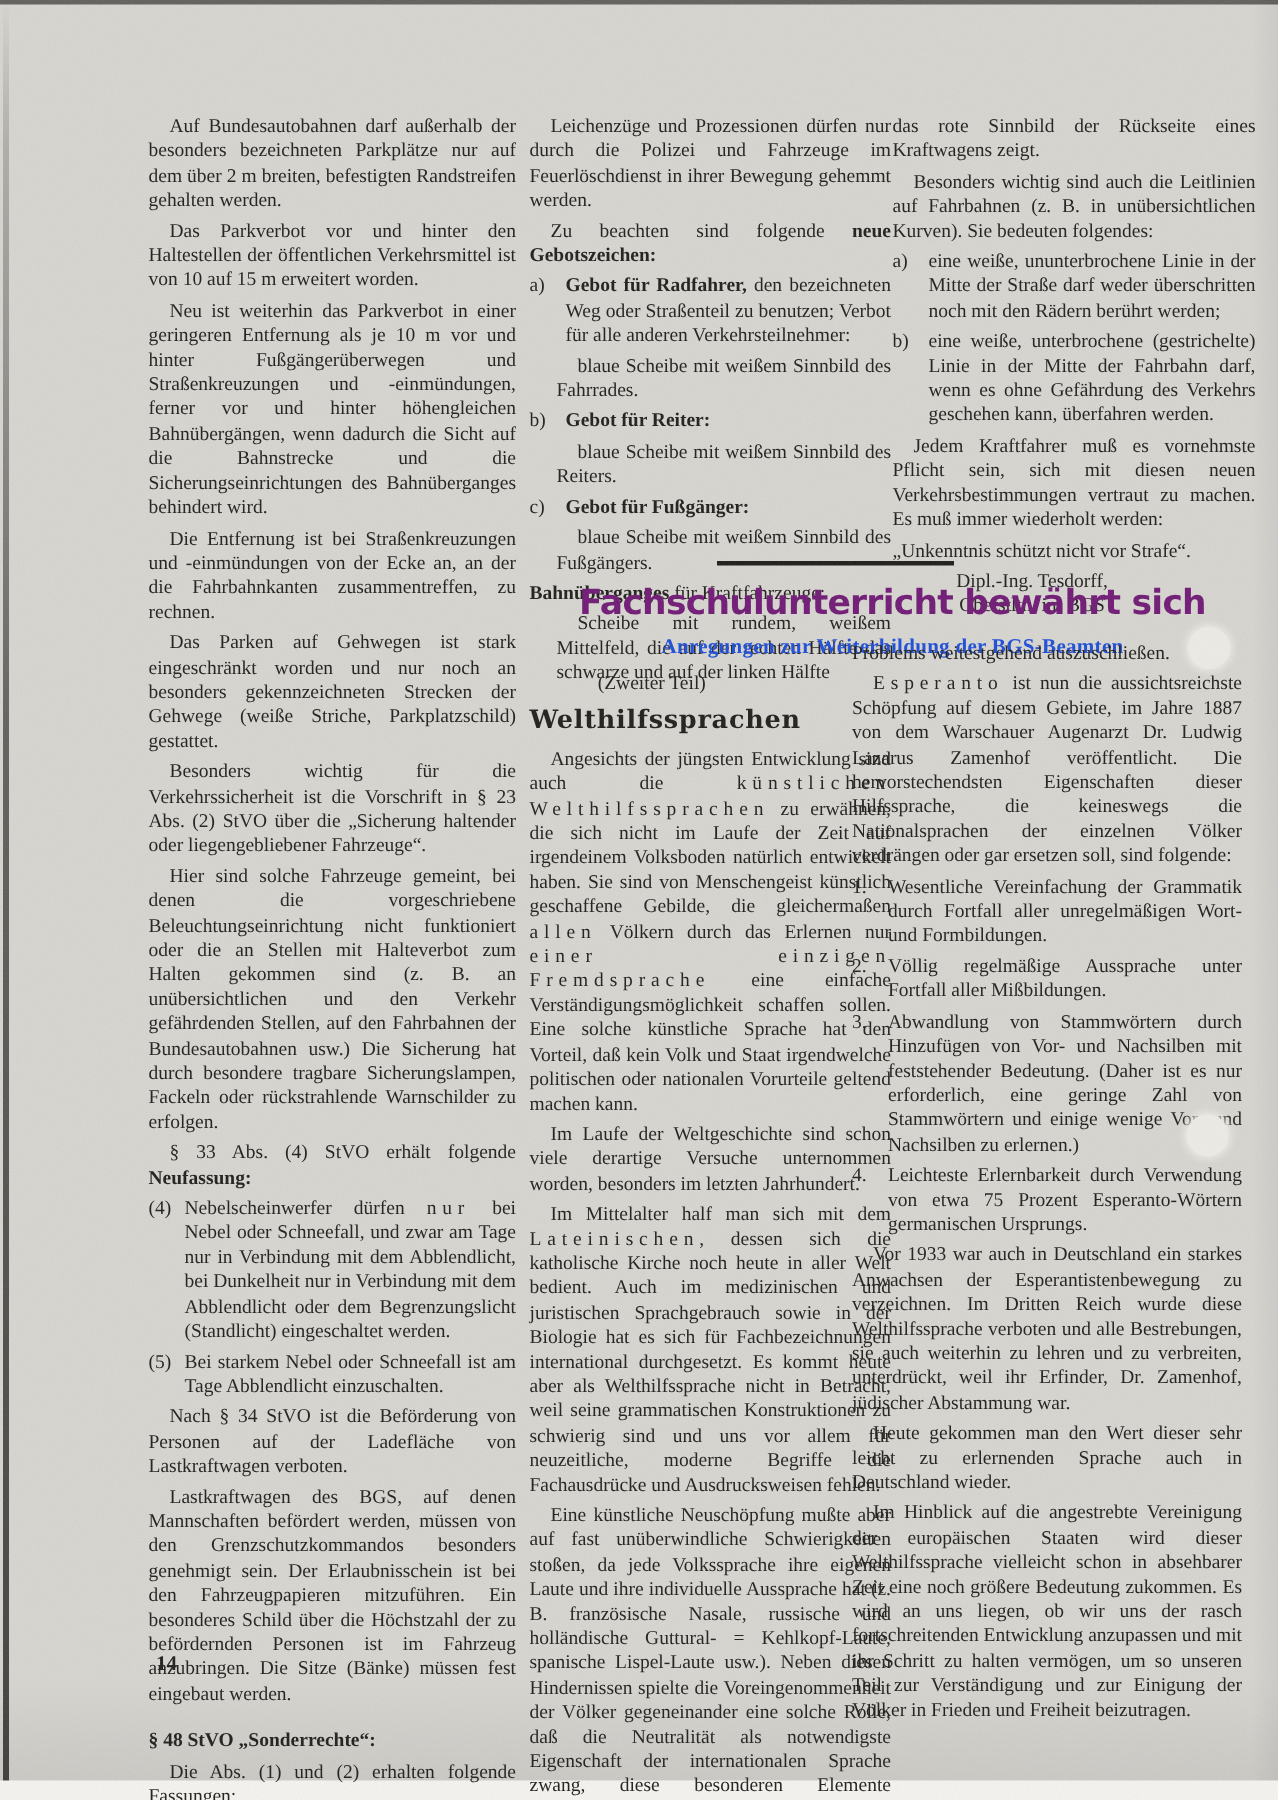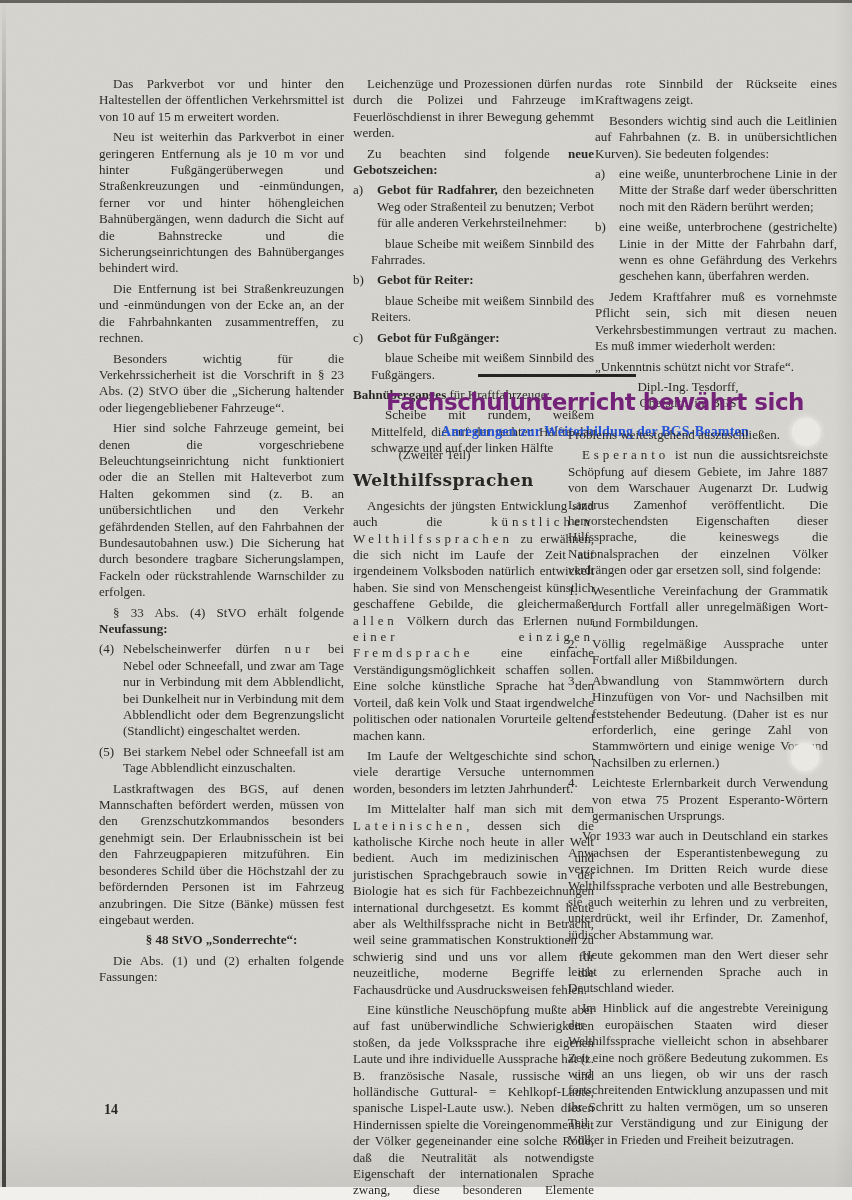--- a/index.html
+++ b/index.html
@@ -32,21 +32,21 @@
   .col{position:absolute;font-size:13px;line-height:16.4px;text-align:justify;hyphens:auto;}
   #col1{left:99px;top:76px;width:245px;}
   #col2top{left:353px;top:76px;width:241px;}
   #col3top{left:595px;top:76px;width:242px;}
   #col2bottom{left:353px;top:447px;width:241px;}
   #col3bottom{left:568px;top:427px;width:260px;}
 
   .blk{margin:0 0 4px 0;}
   .blk.p{text-indent:14px;}
   .blk.cont{text-indent:0;}
-  .blk.head{font-weight:bold;text-align:center;text-indent:0;margin-top:4px;}
+  .blk.head{font-weight:bold;text-align:left;text-indent:0;margin-top:15px;}
   .blk.hang{position:relative;padding-left:24px;text-indent:0;}
   .blk.hang .marker{position:absolute;left:0;top:0;}
   .blk.sub{padding-left:18px;text-indent:14px;}
   .blk.sig{text-align:center;padding-right:56px;margin:0;}
   .blk.sig1{margin-top:2px;}
   .b{font-weight:bold;}
   .sp{letter-spacing:.30em;}
 
   
   #title-block{position:absolute;left:352px;top:374px;width:486px;text-align:center;}
@@ -71,28 +71,31 @@
 
 <div id="page">
 
   <div class="edge-top"></div>
   <div class="edge-left"></div>
   <div class="right-shade"></div>
   <div class="bottom-shade"></div>
   <div class="bottom-strip"></div>
 
   <div id="col1" class="col">
+      <div class="blk p"><span>Auf Bundesautobahnen darf außerhalb der besonders bezeichneten Parkplätze nur auf dem über 2 m breiten, befestigten Randstreifen gehalten werden.</span></div>
       <div class="blk p"><span>Das Parkverbot vor und hinter den Haltestellen der öffentlichen Verkehrsmittel ist von 10 auf 15 m erweitert worden.</span></div>
       <div class="blk p"><span>Neu ist weiterhin das Parkverbot in einer geringeren Entfernung als je 10 m vor und hinter Fußgängerüberwegen und Straßenkreuzungen und -einmündungen, ferner vor und hinter höhengleichen Bahnübergängen, wenn dadurch die Sicht auf die Bahnstrecke und die Sicherungseinrichtungen des Bahnüberganges behindert wird.</span></div>
       <div class="blk p"><span>Die Entfernung ist bei Straßenkreuzungen und -einmündungen von der Ecke an, an der die Fahrbahnkanten zusammentreffen, zu rechnen.</span></div>
+      <div class="blk p"><span>Das Parken auf Gehwegen ist stark eingeschränkt worden und nur noch an besonders gekennzeichneten Strecken der Gehwege (weiße Striche, Parkplatzschild) gestattet.</span></div>
       <div class="blk p"><span>Besonders wichtig für die Verkehrssicherheit ist die Vorschrift in § 23 Abs. (2) StVO über die „Sicherung haltender oder liegengebliebener Fahrzeuge“.</span></div>
       <div class="blk p"><span>Hier sind solche Fahrzeuge gemeint, bei denen die vorgeschriebene Beleuchtungseinrichtung nicht funktioniert oder die an Stellen mit Halteverbot zum Halten gekommen sind (z. B. an unübersichtlichen und den Verkehr gefährdenden Stellen, auf den Fahrbahnen der Bundesautobahnen usw.) Die Sicherung hat durch besondere tragbare Sicherungslampen, Fackeln oder rückstrahlende Warnschilder zu erfolgen.</span></div>
       <div class="blk p"><span>§ 33 Abs. (4) StVO erhält folgende </span><span class="b">Neufassung:</span></div>
       <div class="blk hang"><span class="marker">(4)</span><span>Nebelscheinwerfer dürfen </span><span class="sp">nur</span><span> bei Nebel oder Schneefall, und zwar am Tage nur in Verbindung mit dem Abblendlicht, bei Dunkelheit nur in Verbindung mit dem Abblendlicht oder dem Begrenzungslicht (Standlicht) eingeschaltet werden.</span></div>
       <div class="blk hang"><span class="marker">(5)</span><span>Bei starkem Nebel oder Schneefall ist am Tage Abblendlicht einzuschalten.</span></div>
+      <div class="blk p"><span>Nach § 34 StVO ist die Beförderung von Personen auf der Ladefläche von Lastkraftwagen verboten.</span></div>
       <div class="blk p"><span>Lastkraftwagen des BGS, auf denen Mannschaften befördert werden, müssen von den Grenzschutzkommandos besonders genehmigt sein. Der Erlaubnisschein ist bei den Fahrzeugpapieren mitzuführen. Ein besonderes Schild über die Höchstzahl der zu befördernden Personen ist im Fahrzeug anzubringen. Die Sitze (Bänke) müssen fest eingebaut werden.</span></div>
       <div class="blk head"><span>§ 48 StVO „Sonderrechte“:</span></div>
       <div class="blk p"><span>Die Abs. (1) und (2) erhalten folgende Fassungen:</span></div>
     </div>
 
   <div id="col2top" class="col">
       <div class="blk p"><span>Leichenzüge und Prozessionen dürfen nur durch die Polizei und Fahrzeuge im Feuerlöschdienst in ihrer Bewegung gehemmt werden.</span></div>
       <div class="blk p"><span>Zu beachten sind folgende </span><span class="b">neue Gebotszeichen:</span></div>
       <div class="blk hang"><span class="marker">a)</span><span class="b">Gebot für Radfahrer,</span><span> den bezeichneten Weg oder Straßenteil zu benutzen; Verbot für alle anderen Verkehrsteilnehmer:</span></div>
       <div class="blk sub"><span>blaue Scheibe mit weißem Sinnbild des Fahrrades.</span></div>

